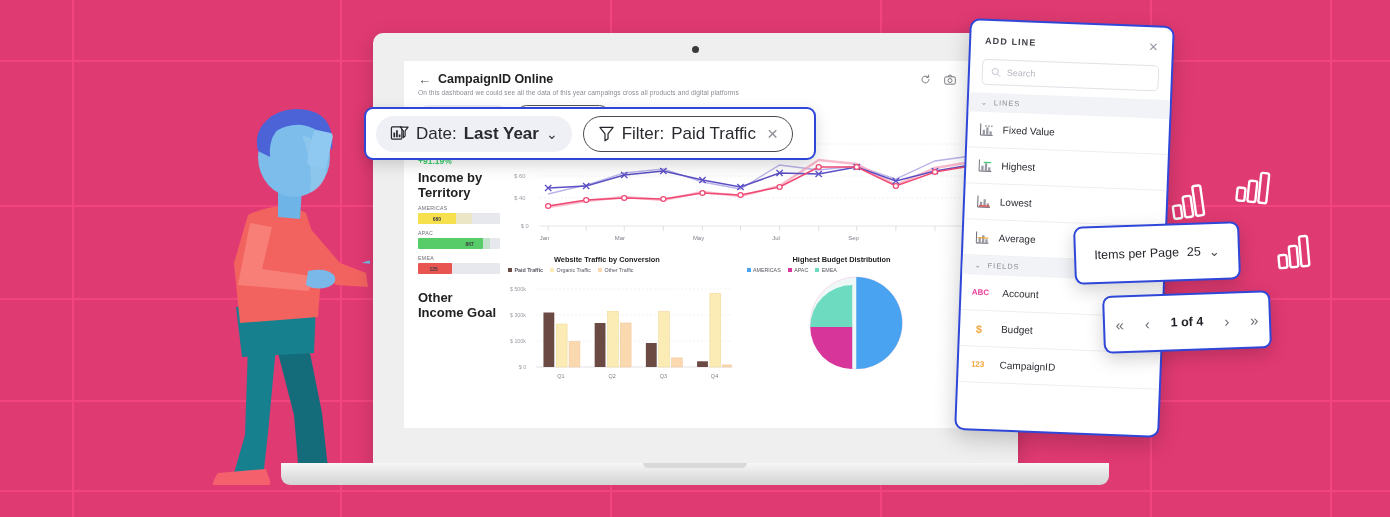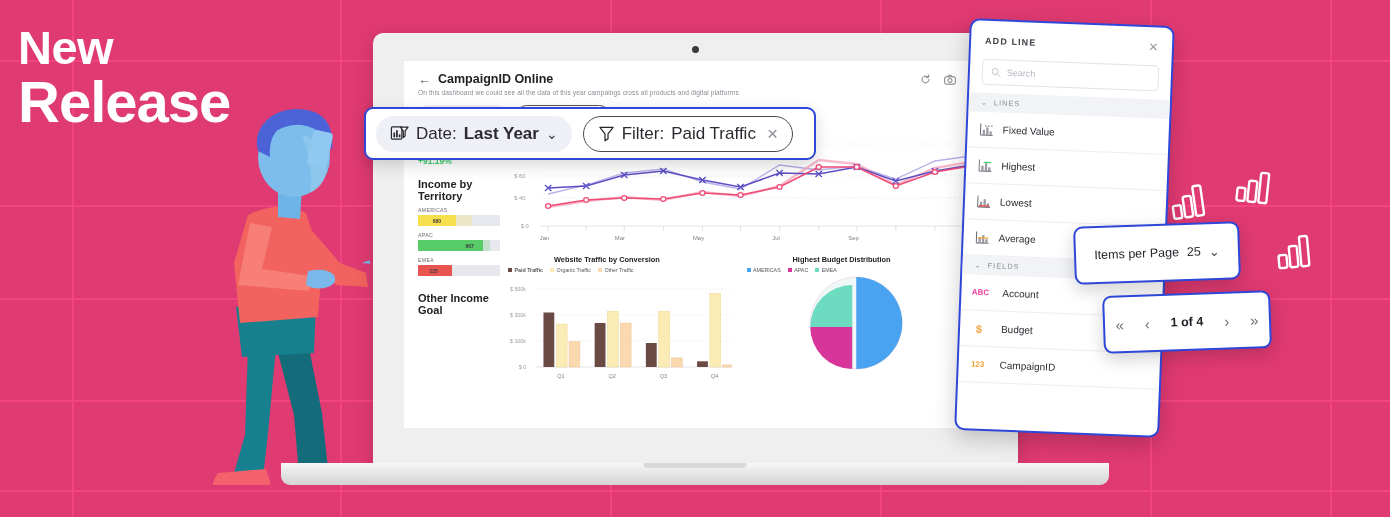--- a/index.html
+++ b/index.html
@@ -65,21 +65,21 @@
   .chip.outline { background:#fff; border:1px solid #555; }
 
   
   .content { display:flex; padding:4px 0 0 0; height:calc(100% - 78px); }
   .col-left { width:104px; padding:0 8px 0 14px; }
   .col-right { flex:1; padding-right:14px; }
 
   .kpi-num { font-size:20px; font-weight:700; color:#1d1d22; letter-spacing:-.5px; }
   .kpi-delta { font-size:8.5px; color:#3ccf6d; font-weight:600; margin-top:1px; }
 
-  .panel-title { font-size:11px; font-weight:700; color:#222; margin:12px 0 5px 0; }
+  .panel-title { font-size:13px; font-weight:700; color:#222; margin:4px 0 5px 0; }
   .terr-label { font-size:5.2px; color:#6b6b74; letter-spacing:.3px; margin-bottom:2px; }
   .terr-track { position:relative; height:11px; background:#e7e8ee; border-radius:1px; margin-bottom:6px; }
   .terr-fill { position:absolute; left:0; top:0; bottom:0; border-radius:1px; }
   .terr-ghost { position:absolute; top:0; bottom:0; opacity:.25; }
   .terr-val { position:absolute; top:50%; transform:translateY(-50%); font-size:5px; color:#3b3b42; font-weight:600; }
 
   .gauge-wrap { margin-top:4px; position:relative; width:88px; height:52px; }
   .gauge-val { position:absolute; left:0; right:0; bottom:-2px; text-align:center;
     font-size:15px; font-weight:600; color:#2a2a31; letter-spacing:-.3px; }
 
@@ -164,24 +164,20 @@
   <div class="grid-v" style="left:610px"></div>
   <div class="grid-v" style="left:880px"></div>
   <div class="grid-v" style="left:1150px"></div>
   <div class="grid-v" style="left:1330px"></div>
   <div class="grid-h" style="top:60px"></div>
   <div class="grid-h" style="top:205px"></div>
   <div class="grid-h" style="top:298px"></div>
   <div class="grid-h" style="top:400px"></div>
   <div class="grid-h" style="top:490px"></div>
 
-  <div class="headline">
-    <div class="l1">New</div>
-    <div class="l2">Release</div>
-  </div>
 
   <svg class="deco" style="left:1166px;top:178px" width="44" height="44" viewBox="0 0 44 44">
     <g transform="rotate(-8 22 22)" fill="none" stroke="#ffffff" stroke-width="2.4" stroke-linejoin="round">
       <rect x="6" y="26" width="8" height="13" rx="2"></rect>
       <rect x="17" y="18" width="8" height="21" rx="2"></rect>
       <rect x="28" y="9" width="8" height="30" rx="2"></rect>
     </g>
   </svg>
   <svg class="deco" style="left:1232px;top:163px" width="44" height="44" viewBox="0 0 44 44">
     <g transform="rotate(6 22 22)" fill="none" stroke="#ffffff" stroke-width="2.4" stroke-linejoin="round">

